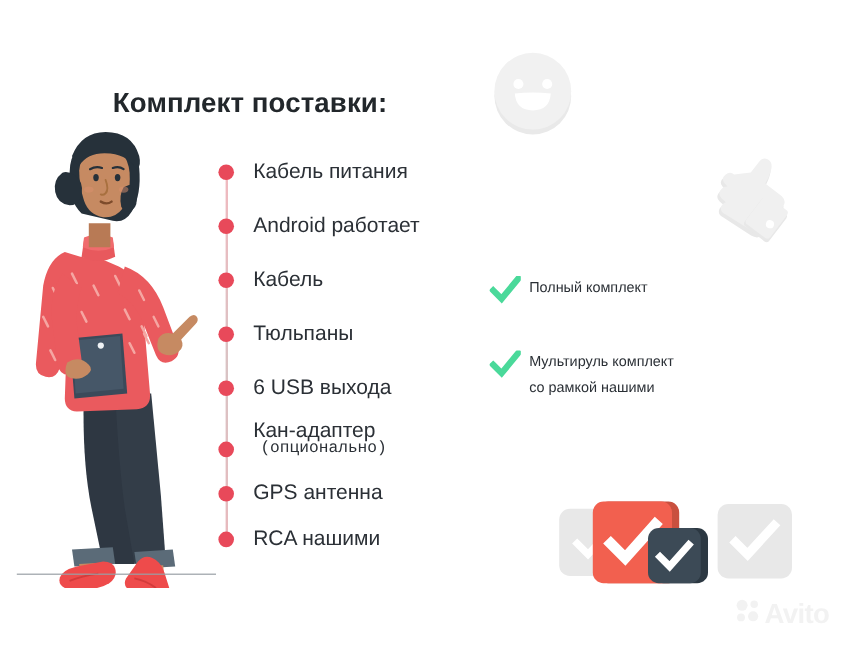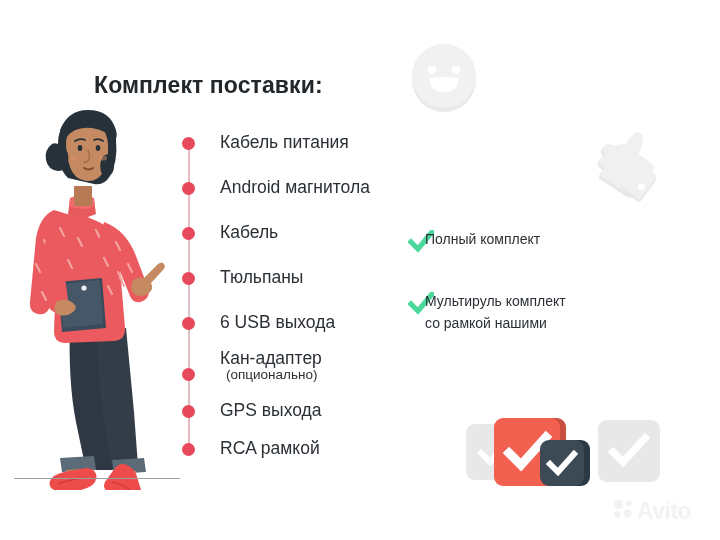--- a/index.html
+++ b/index.html
@@ -73,35 +73,36 @@
     position: absolute;
     left: 6px;
     top: 7px;
     width: 13px;
     height: 13px;
     border-radius: 50%;
     background: #e8495a;
   }
   .tl-label {
     position: absolute;
-    left: 44px;
+    left: 35px;
     top: 0;
     font-size: 17.5px;
     color: #2b3036;
     white-space: nowrap;
     line-height: 24px;
   }
   .tl-sub {
     position: absolute;
-    left: 50px;
+    left: 41px;
     top: 20px;
     font-size: 13.5px;
     color: #2b3036;
     white-space: nowrap;
     line-height: 18px;
+    font-family: Liberation Mono, monospace;
   }
 
   
   .benefits {
     position: absolute;
     left: 408px;
     top: 228px;
     width: 300px;
   }
   .benefit {
@@ -110,23 +111,23 @@
   }
   .benefit .chk {
     position: absolute;
     left: 0;
     top: 2px;
     width: 26px;
     height: 24px;
   }
   .benefit .btext {
     position: absolute;
-    left: 17px;
+    left: 33px;
     top: 0;
-    font-size: 14px;
+    font-size: 12px;
     color: #2b3036;
     line-height: 22px;
     white-space: nowrap;
   }
 
   
   .tiles {
     position: absolute;
     left: 466px;
     top: 418px;
@@ -290,46 +291,46 @@
 
   <div class="timeline">
     <div class="timeline-rail"></div>
 
     <div class="tl-item" style="top:0px">
       <span class="tl-dot"></span>
       <span class="tl-label">Кабель питания</span>
     </div>
     <div class="tl-item" style="top:45px">
       <span class="tl-dot"></span>
-      <span class="tl-label">Android магнитола</span>
+      <span class="tl-label">Android работает</span>
     </div>
     <div class="tl-item" style="top:90px">
       <span class="tl-dot"></span>
       <span class="tl-label">Кабель</span>
     </div>
     <div class="tl-item" style="top:135px">
       <span class="tl-dot"></span>
       <span class="tl-label">Тюльпаны</span>
     </div>
     <div class="tl-item" style="top:180px">
       <span class="tl-dot"></span>
       <span class="tl-label">6 USB выхода</span>
     </div>
     <div class="tl-item" style="top:216px">
       <span class="tl-dot" style="top:22px"></span>
       <span class="tl-label">Кан-адаптер</span>
       <span class="tl-sub">(опционально)</span>
     </div>
     <div class="tl-item" style="top:268px">
       <span class="tl-dot"></span>
-      <span class="tl-label">GPS выхода</span>
+      <span class="tl-label">GPS антенна</span>
     </div>
     <div class="tl-item" style="top:306px">
       <span class="tl-dot"></span>
-      <span class="tl-label">RCA рамкой</span>
+      <span class="tl-label">RCA нашими</span>
     </div>
   </div>
 
   <div class="benefits">
 
     <div class="benefit" style="top:0px">
       <span class="chk">
         <svg viewBox="0 0 26 24" width="26" height="24">
           <path d="M3 12 L10 19 L24 2" stroke="#4ad99a" stroke-width="5.2" fill="none" stroke-linecap="square" stroke-linejoin="miter"></path>
         </svg>

